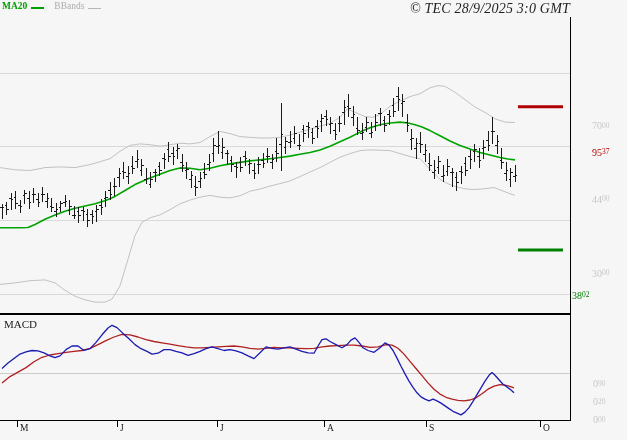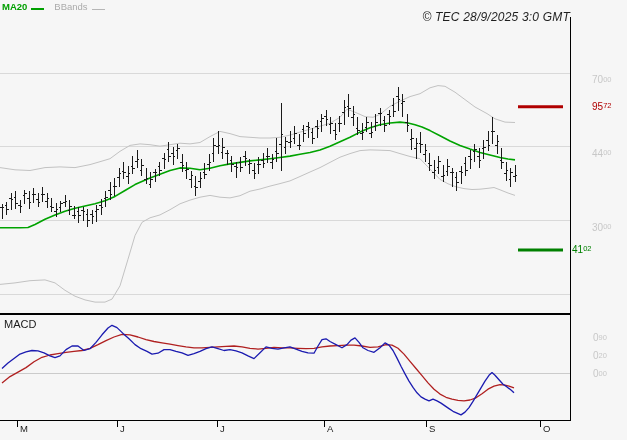--- a/index.html
+++ b/index.html
@@ -1,31 +1,31 @@
 <!DOCTYPE html>
 <html><head>
 <meta charset="utf-8">
 <style>
   html,body{margin:0;padding:0;background:#e9e9e9;}
   .chart-root{
     position:relative;width:627px;height:440px;background:#f6f6f6;
-    font-family:Liberation Sans, sans-serif;overflow:hidden;
+    font-family:Liberation Serif, serif;overflow:hidden;
   }
   svg{position:absolute;left:0;top:0;}
   .legend{position:absolute;left:2px;top:1px;height:14px;font-size:9.5px;}
   .lg-ma20-text{color:#00a000;font-weight:bold;letter-spacing:0px;}
   .lg-bb-text{color:#ababab;margin-left:10px;}
   .lg-line{display:inline-block;width:13px;margin-left:4px;}
   .lg-line-ma20{height:2px;background:#00a000;}
   .lg-line-bb{height:1px;background:#b6b6b6;}
   .copyright{
-    position:absolute;top:1px;right:57px;font-size:12px;font-style:italic;
-    color:#1f1f1f;letter-spacing:0.2px;margin-top:9px;
+    position:absolute;top:1px;right:57px;font-size:14px;font-style:italic;
+    color:#1f1f1f;letter-spacing:0.2px;
   }
-  .axis-label{position:absolute;font-size:10px;line-height:10px;white-space:nowrap;}
+  .axis-label{position:absolute;font-size:10px;line-height:10px;white-space:nowrap;margin-top:46px;}
   .axis-label small{font-size:7.5px;position:relative;top:-1.5px;}
   .macd-title{position:absolute;left:4px;top:318px;font-size:11px;color:#1a1a1a;}
   .month-label{position:absolute;top:423px;font-size:9.5px;color:#1a1a1a;}
 </style>
 </head>
 <body>
 
 <div class="chart-root">
   <svg id="plot" width="627" height="440">
       <g>
@@ -417,22 +417,22 @@
   </div>
 
   <div class="copyright">© TEC 28/9/2025 3:0 GMT</div>
 
   <div class="macd-title">MACD</div>
 
   <div id="right-labels">
       <div class="axis-label" style="left: 592px; top: 75px; color: rgb(200, 200, 200);"><span>70</span><small>00</small></div>
       <div class="axis-label" style="left: 592px; top: 148.9px; color: rgb(200, 200, 200);"><span>44</span><small>00</small></div>
       <div class="axis-label" style="left: 592px; top: 222.8px; color: rgb(200, 200, 200);"><span>30</span><small>00</small></div>
-      <div class="axis-label" style="left: 592px; top: 101.698px; color: rgb(176, 0, 0);"><span>95</span><small>72</small></div>
-      <div class="axis-label" style="left: 572px; top: 244.917px; color: rgb(0, 128, 0);"><span>41</span><small>02</small></div>
+      <div class="axis-label" style="left: 592px; top: 101.698px; color: rgb(176, 0, 0);"><span>95</span><small>37</small></div>
+      <div class="axis-label" style="left: 572px; top: 244.917px; color: rgb(0, 128, 0);"><span>38</span><small>02</small></div>
       <div class="axis-label" style="left: 593px; top: 333px; color: rgb(200, 200, 200);"><span>0</span><small>90</small></div>
       <div class="axis-label" style="left: 593px; top: 351px; color: rgb(200, 200, 200);"><span>0</span><small>20</small></div>
       <div class="axis-label" style="left: 593px; top: 369px; color: rgb(200, 200, 200);"><span>0</span><small>00</small></div>
     </div>
   <div id="month-labels">
       <div class="month-label" style="left: 20px;">M</div>
       <div class="month-label" style="left: 120px;">J</div>
       <div class="month-label" style="left: 220px;">J</div>
       <div class="month-label" style="left: 327px;">A</div>
       <div class="month-label" style="left: 429px;">S</div>

